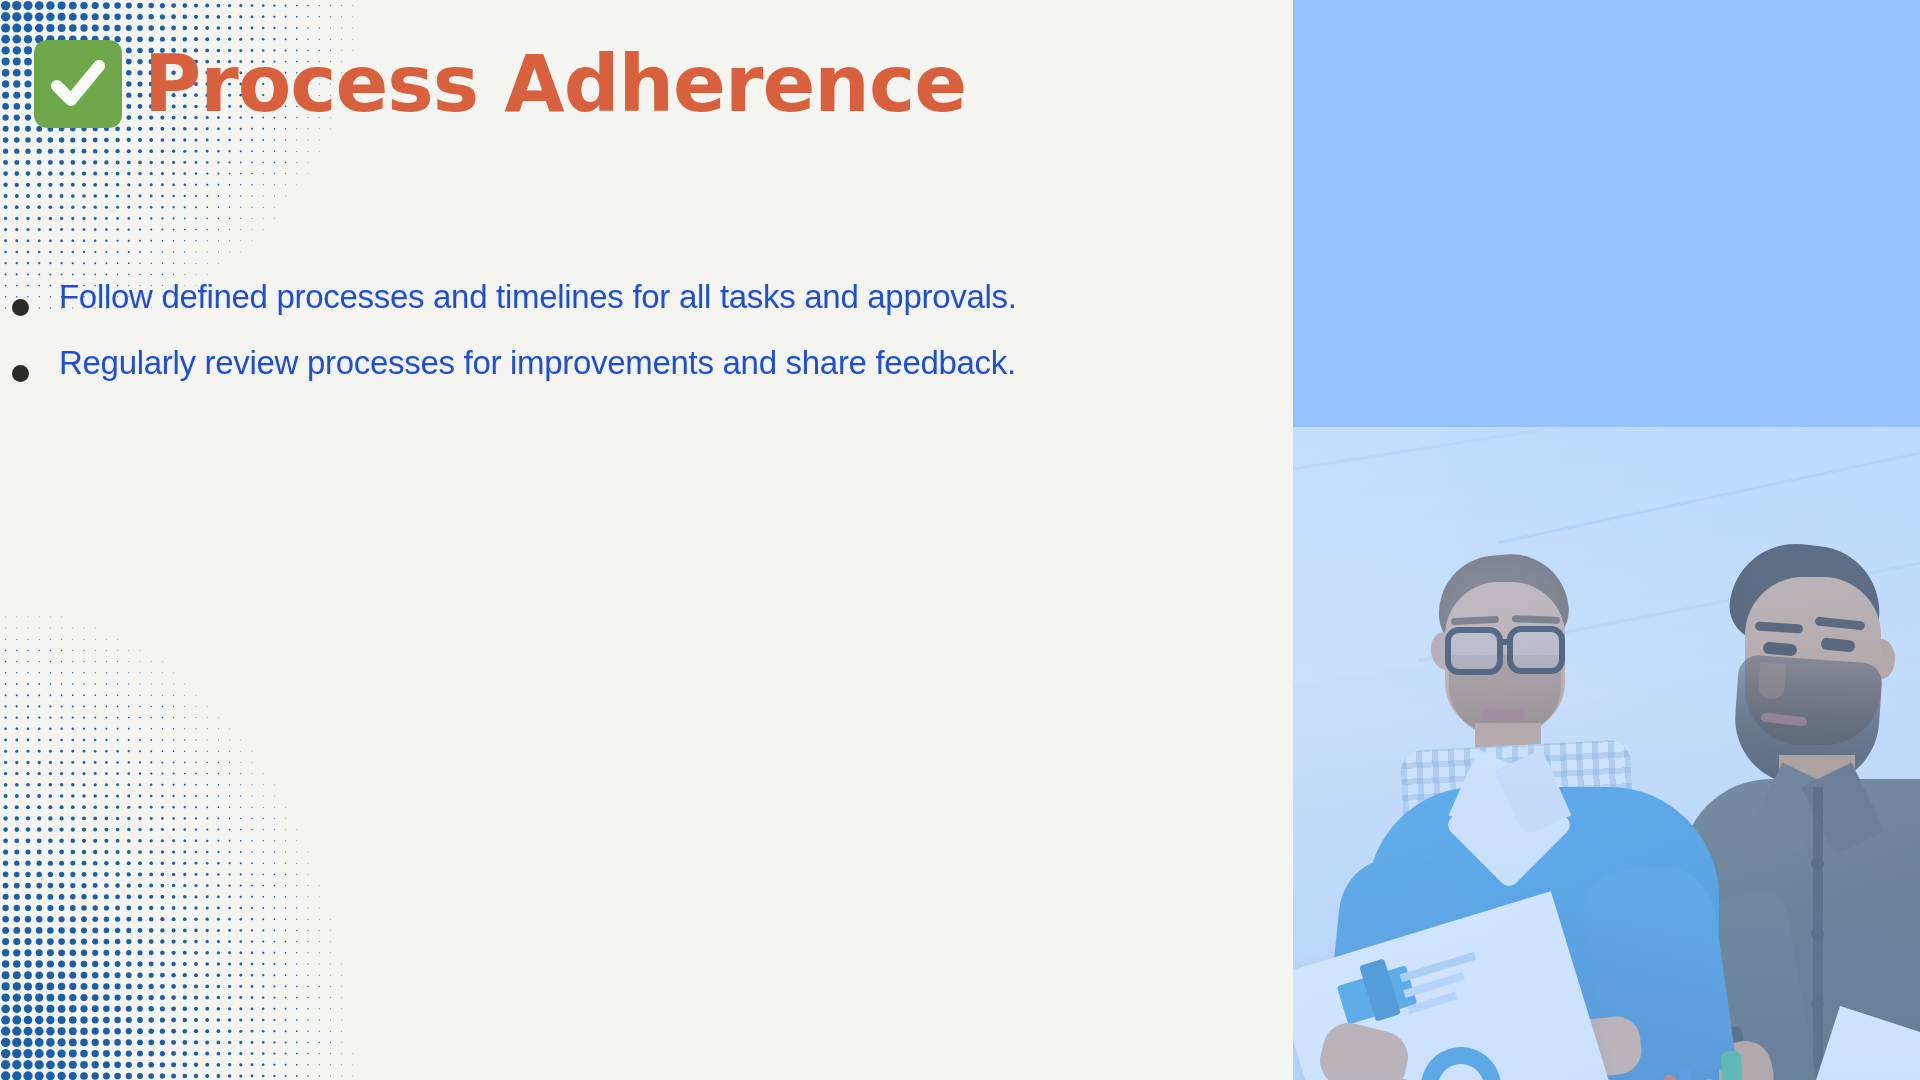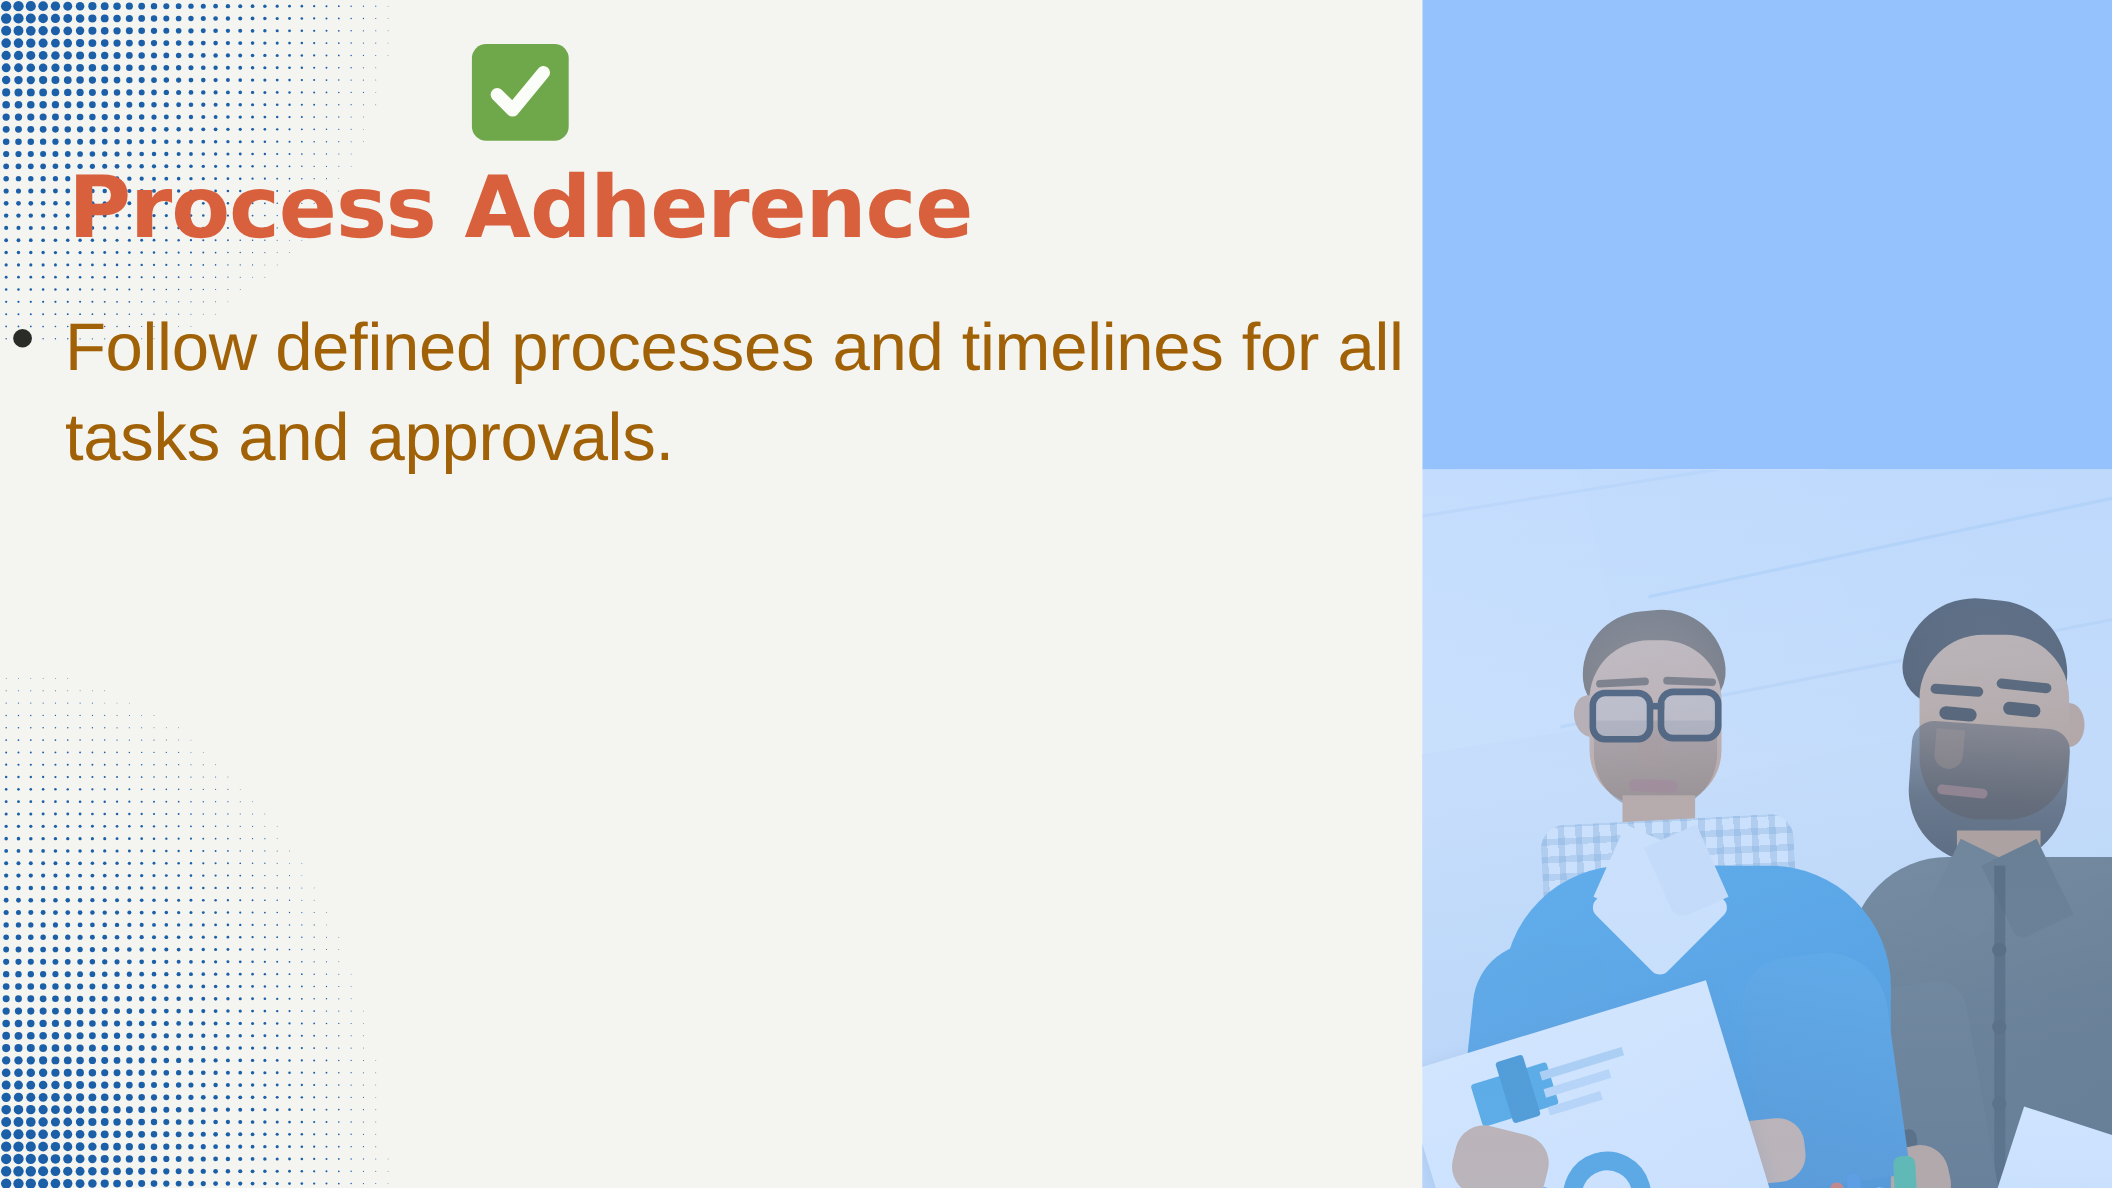--- a/index.html
+++ b/index.html
@@ -295,22 +295,22 @@
   }
 
   
   #content {
     position:absolute;
     left:0; top:0; width:1920px; height:1080px;
   }
 
   #title-row {
     position:absolute;
-    left:62px; top:40px;
-    display:flex; align-items:center; gap:22px;flex-direction:column;
+    left:34px; top:40px;
+    display:flex; align-items:center; gap:22px;
   }
   #check-box {
     width:88px; height:88px;
     background:#6fa84a;
     border-radius:13px;
     display:flex; align-items:center; justify-content:center;
     flex:0 0 auto;
   }
   #check-box svg { display:block; }
   #title-text {
@@ -335,23 +335,23 @@
   }
   .bullet-dot {
     flex:0 0 auto;
     width:17px; height:17px;
     border-radius:50%;
     background:#2a2c28;
     margin:24px 30px 0 0;
   }
   .bullet-text {
     font-family:"Liberation Sans", sans-serif;
-    font-size:61px;
+    font-size:33px;
     line-height:1.34;
-    color:#a16207;
+    color:#1d4ed8;
     letter-spacing:-0.3px;
     max-width:1250px;
   }
 </style>
 </head>
 <body>
 
 <div id="slide">
 
   <div id="right-column">
@@ -2286,16 +2286,20 @@
         </svg>
       </div>
       <div id="title-text">Process Adherence</div>
     </div>
 
     <div id="bullets">
       <div class="bullet-item">
         <span class="bullet-dot"></span>
         <span class="bullet-text">Follow defined processes and timelines for all tasks and approvals.</span>
       </div>
+      <div class="bullet-item">
+        <span class="bullet-dot"></span>
+        <span class="bullet-text">Regularly review processes for improvements and share feedback.</span>
+      </div>
     </div>
 
   </div>
 </div>
 
 </body></html>

